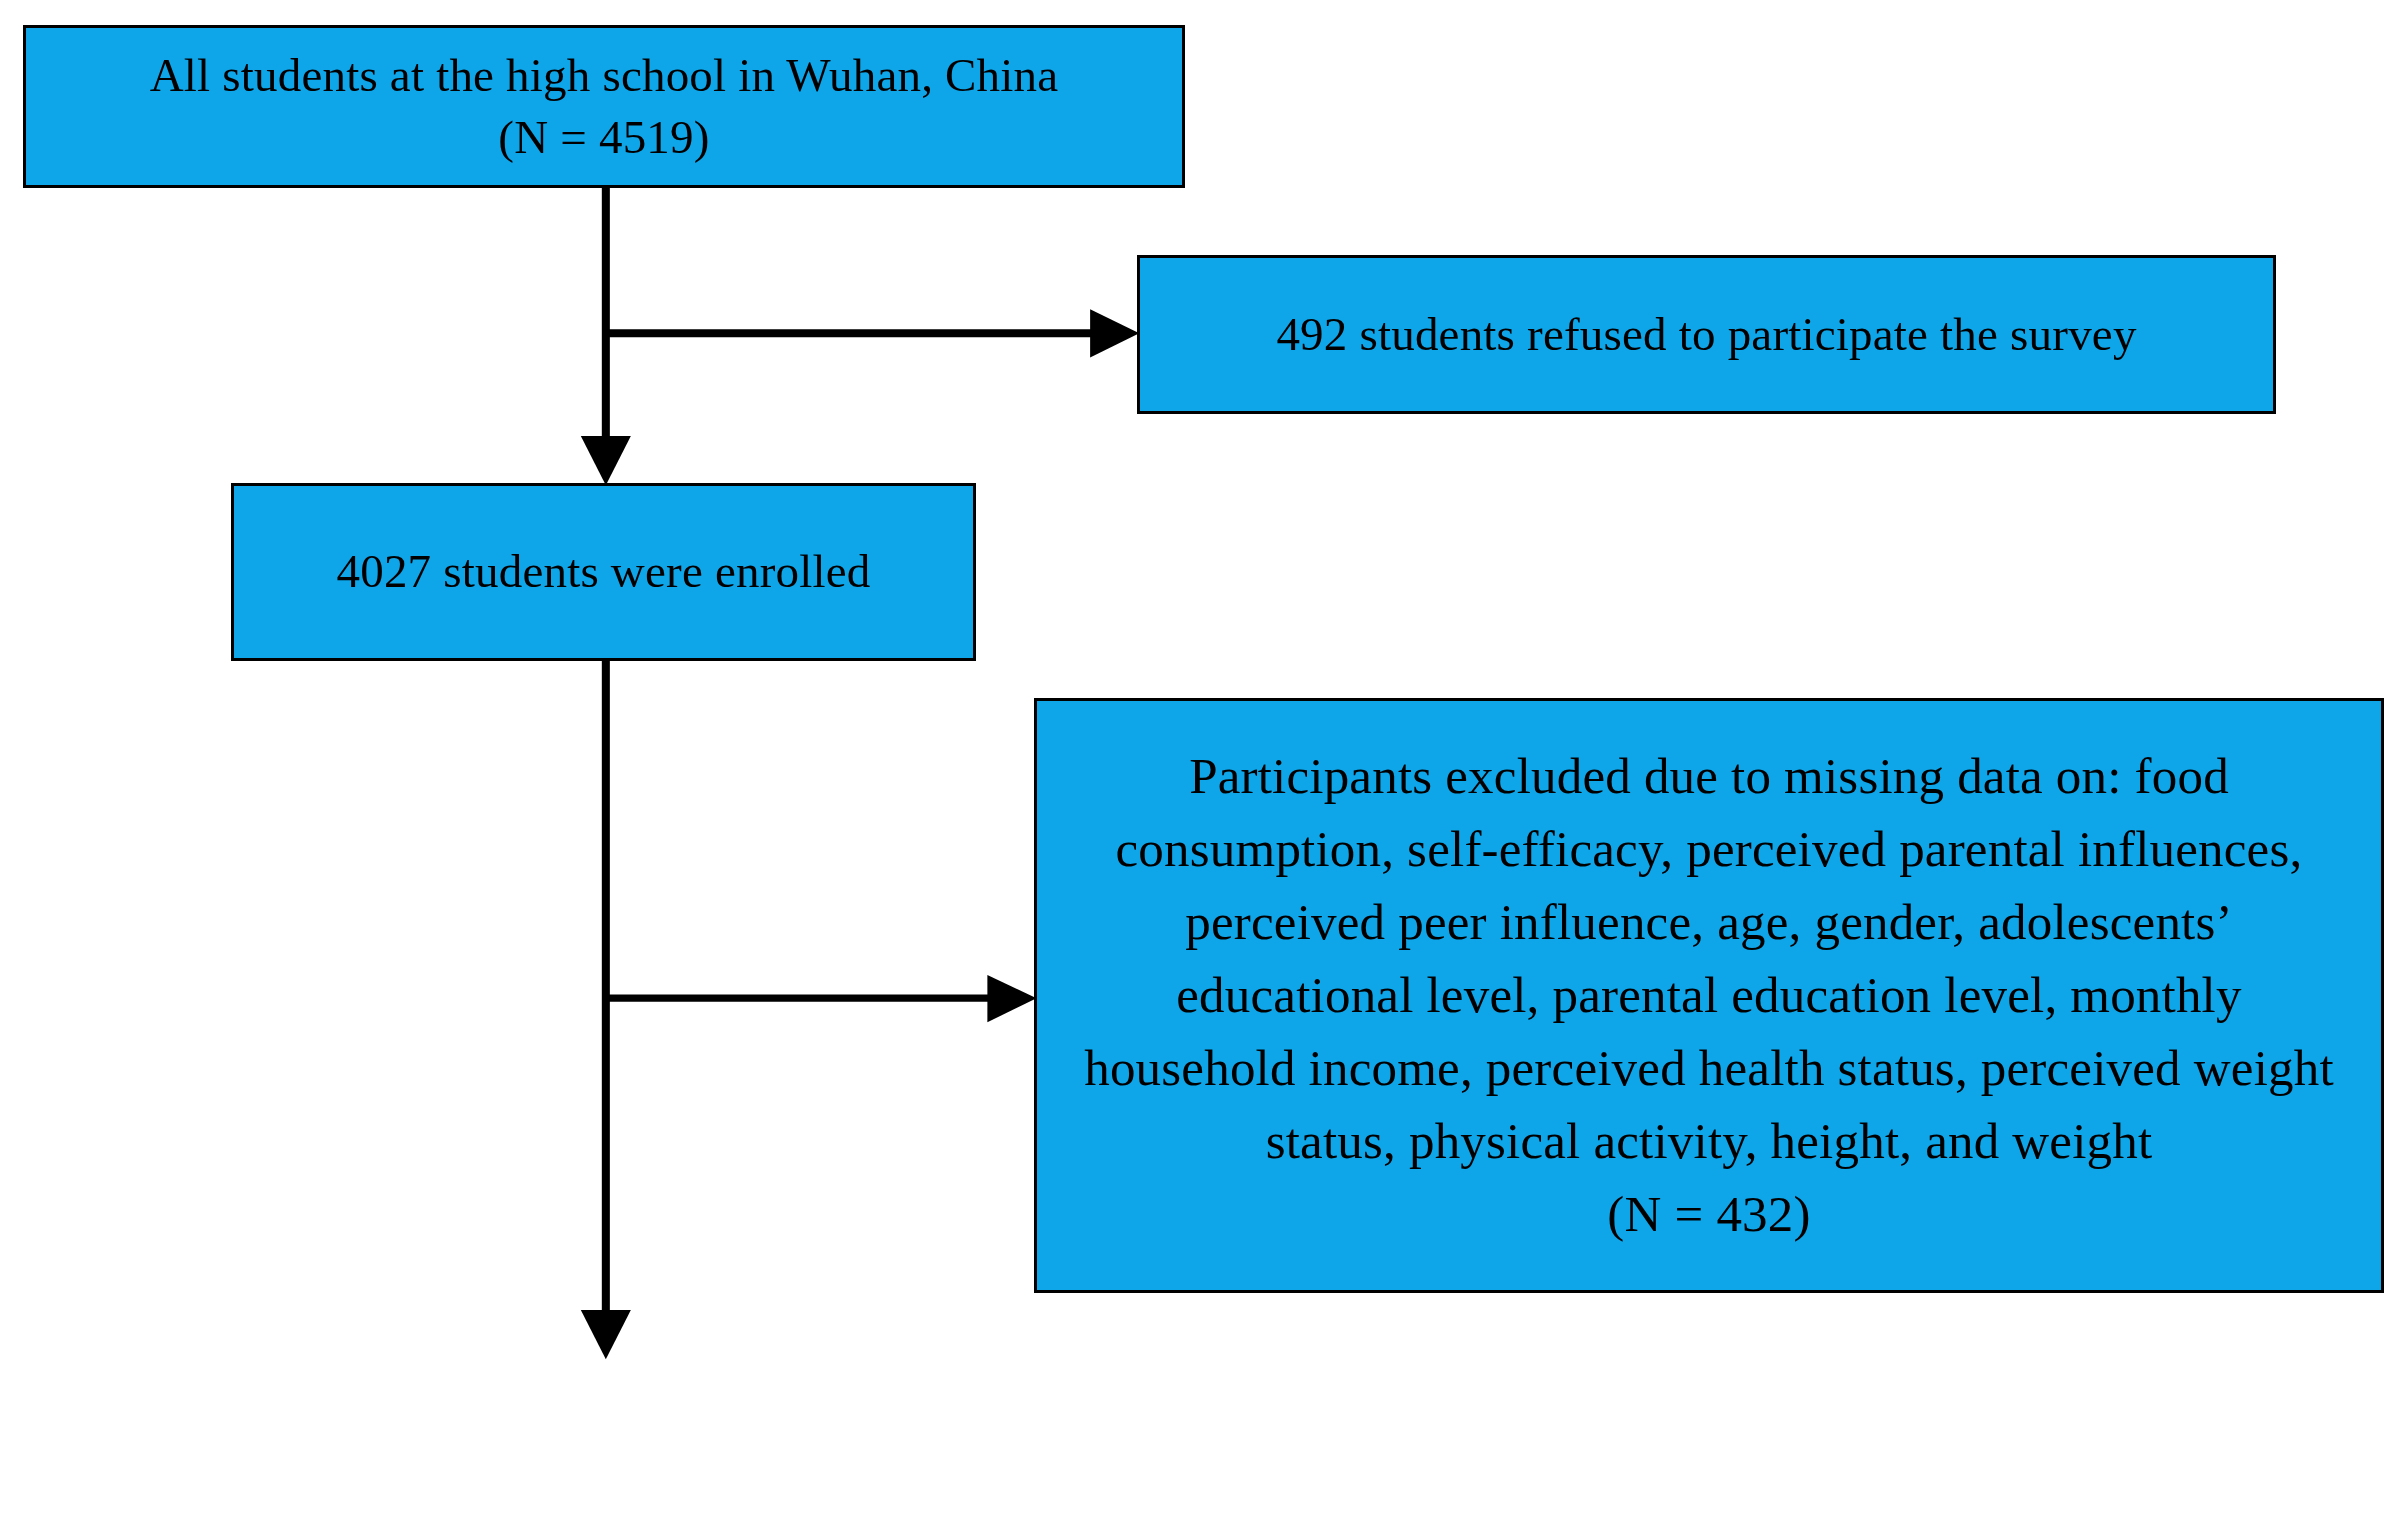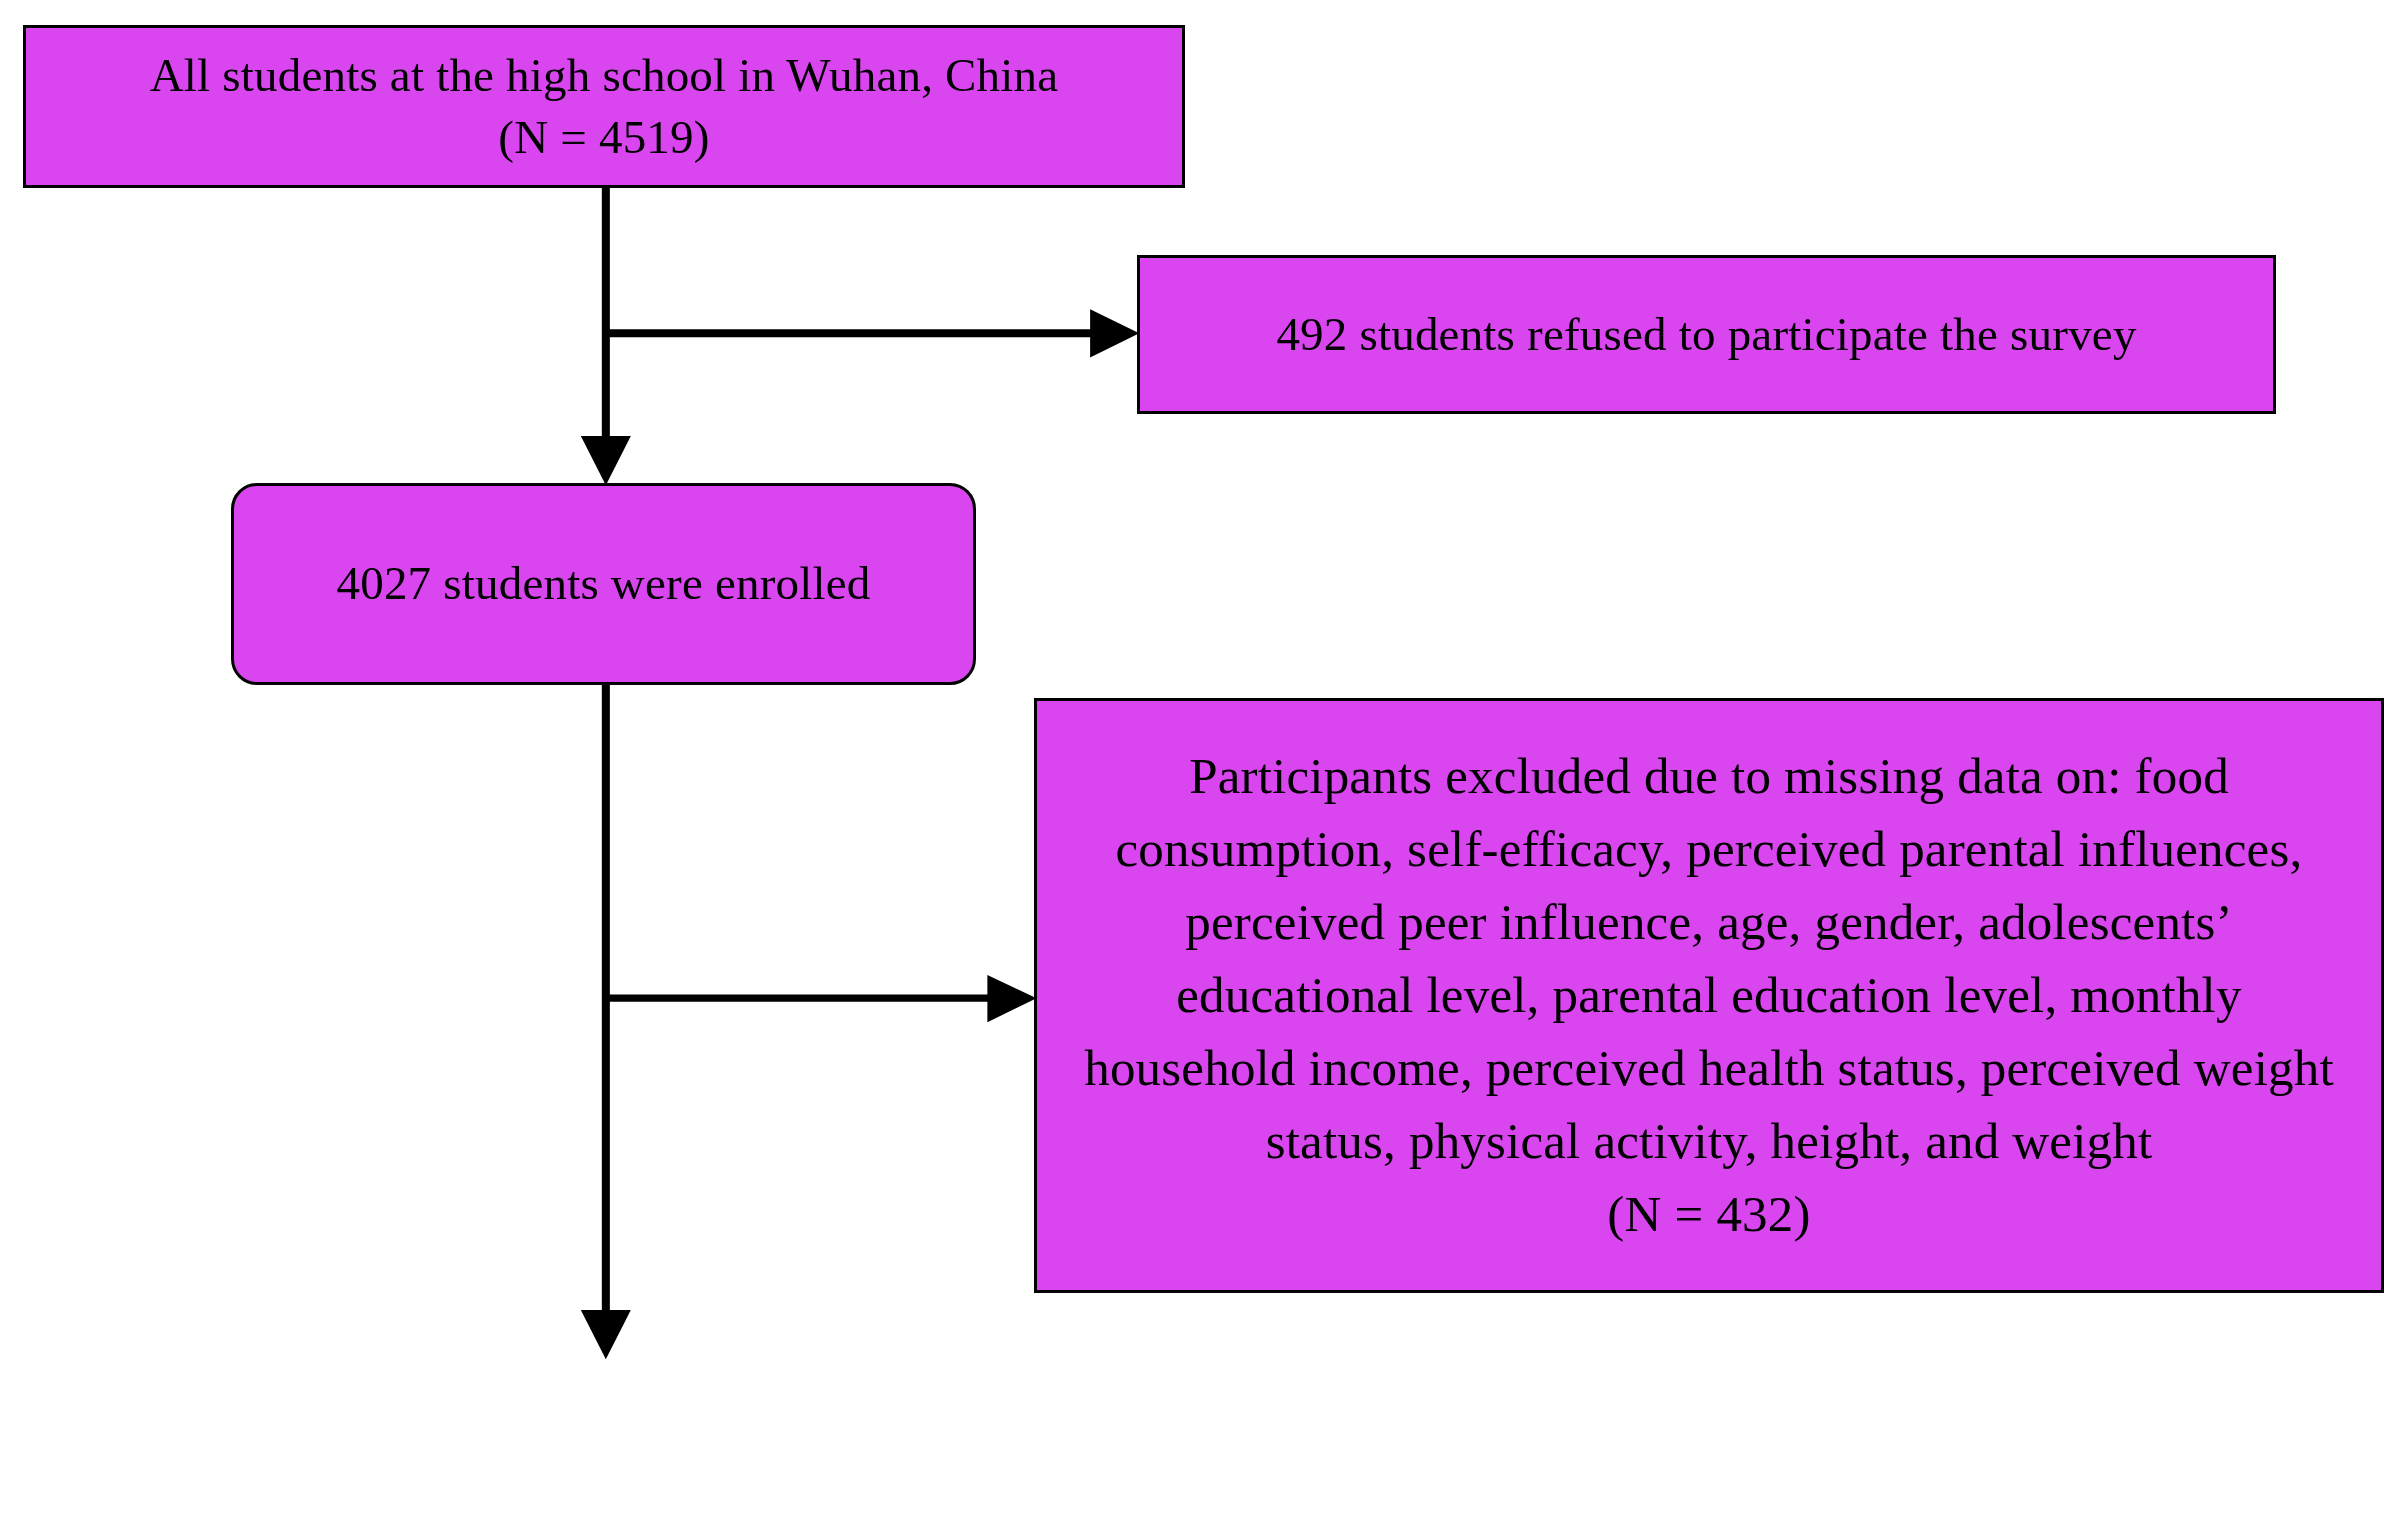--- a/index.html
+++ b/index.html
@@ -13,39 +13,39 @@
     height: 1537px;
     background: #ffffff;
     overflow: hidden;
     font-family: "Liberation Serif", "DejaVu Serif", serif;
     color: #000000;
   }
   .node {
     position: absolute;
     box-sizing: border-box;
     border: 3.6px solid #000000;
-    background: #d946ef;
+    background: #0ea5e9;
     display: flex;
     align-items: center;
     justify-content: center;
     text-align: center;
   }
   .node .txt {
     display: block;
     width: 100%;
     padding: 0 16px;
     font-size: 47px;
     line-height: 1.30;
     letter-spacing: 0.2px;
     white-space: pre-line;
   }
   
   #node-source   { left: 23px;   top: 25px;   width: 1162px; height: 163px; }
   #node-refused  { left: 1137px; top: 255px;  width: 1139px; height: 159px; }
-  #node-enrolled { left: 231px;  top: 483px;  width: 745px;  height: 202px; border-radius: 26px; }
+  #node-enrolled { left: 231px;  top: 483px;  width: 745px;  height: 178px; }
   #node-excluded { left: 1034px; top: 698px;  width: 1350px; height: 595px; }
   #node-analyzed { left: 231px;  top: 1357px; width: 745px;  height: 163px; }
 
   #node-excluded .txt { font-size: 51px; line-height: 1.43; padding: 0 30px; }
 
   
   #connectors {
     position: absolute;
     left: 0; top: 0;
     width: 2401px;

